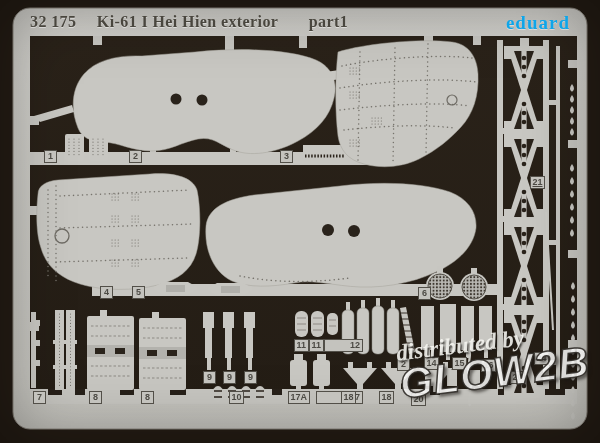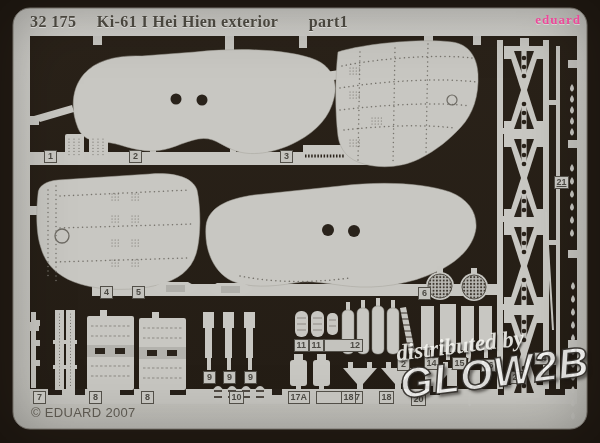--- a/index.html
+++ b/index.html
@@ -9,23 +9,23 @@
   .dotl { stroke:#76736c; stroke-width:1.5; stroke-dasharray:0.1 4.4; stroke-linecap:round; fill:none; }
   .dots { stroke:#74716a; stroke-width:1.1; stroke-dasharray:0.1 3; stroke-linecap:round; fill:none; }
   .dash { stroke:#8d8a84; stroke-width:1; stroke-dasharray:2.5 2; fill:none; }
   .vignette { position:absolute; left:0; top:0; right:0; bottom:0; pointer-events:none;
               box-shadow: inset 0 0 70px rgba(0,0,0,.38); }
   .hdr { position:absolute; top:13px; left:30px; white-space:nowrap;
          font-family:"Liberation Serif", serif; font-weight:bold; font-size:16px;
          color:#49463e; letter-spacing:.4px; text-shadow:0 1px 0 rgba(255,255,255,.45); }
   .hdr .cat { margin-right:16px; }
   .hdr .ttl { margin-right:26px; }
-  .brand { position:absolute; top:12px; right:19px;
-           font-family:"Liberation Serif", serif; font-weight:bold; font-size:13px;
-           color:#ec4899; letter-spacing:1px; text-shadow:0 1px 0 rgba(255,255,255,.45); }
+  .brand { position:absolute; top:12px; right:30px;
+           font-family:"Liberation Serif", serif; font-weight:bold; font-size:19px;
+           color:#0ea5e9; letter-spacing:1px; text-shadow:0 1px 0 rgba(255,255,255,.45); }
   .copy { position:absolute; top:405px; left:31px; font-size:13px; color:#5b574f; letter-spacing:.3px; }
   .origin { position:absolute; top:409px; left:431px; font-size:12.5px; color:#59554d; }
   .labels { position:absolute; left:0; top:0; width:600px; height:443px; }
   .plabel { position:absolute; box-sizing:border-box; min-width:13px; height:13px; padding:0 1.5px;
             background:#c4c3be; border:1px solid #524f48; color:#4c4a44;
             font-size:9px; font-weight:bold; line-height:11px; text-align:center; }
   .wm { position:absolute; left:398px; top:326px; width:240px; transform:rotate(-7deg); pointer-events:none; }
   .wm1 { font-family:"Liberation Serif", serif; font-style:italic; font-weight:bold; font-size:23px;
          color:rgba(248,248,244,.88); text-shadow:1px 2px 2px rgba(30,28,24,.8); white-space:nowrap; }
   .wm2 { margin-top:-6px; font-style:italic; font-weight:bold; font-size:42px; letter-spacing:1px;
@@ -331,31 +331,30 @@
       <span class="plabel" style="left: 397px; top: 358px;">2</span>
       <span class="plabel" style="left: 424px; top: 357px; text-align: center;">14</span>
       <span class="plabel" style="left: 452px; top: 357px;">15</span>
       <span class="plabel" style="left: 481px; top: 359px;">16</span>
       <span class="plabel" style="left: 288px; top: 391px;">17A</span>
       <span class="plabel" style="left: 316px; top: 391px; padding-left: 33px;">17</span>
       <span class="plabel" style="left: 341px; top: 391px;">18</span>
       <span class="plabel" style="left: 379px; top: 391px;">18</span>
       <span class="plabel" style="left: 411px; top: 393px;">20</span>
       <span class="plabel" style="left: 510px; top: 371px;">20</span>
-      <span class="plabel" style="left: 554px; top: 176px; text-decoration: underline;">21</span>
+      <span class="plabel" style="left: 530px; top: 176px; text-decoration: underline;">21</span>
       <span class="plabel" style="left: 534px; top: 352px;">24</span>
     </div>
 
   <div class="hdr">
     <span class="cat">32 175</span>
     <span class="ttl">Ki-61 I Hei Hien exterior</span>
     <span class="prt">part1</span>
   </div>
   <div class="brand">eduard</div>
 
-  <div class="copy">© EDUARD 2007</div>
 
   <div class="wm">
     <div class="wm1">distributed by</div>
     <div class="wm2">GLOW2B</div>
   </div>
 
 </div>
 
 </body></html>

